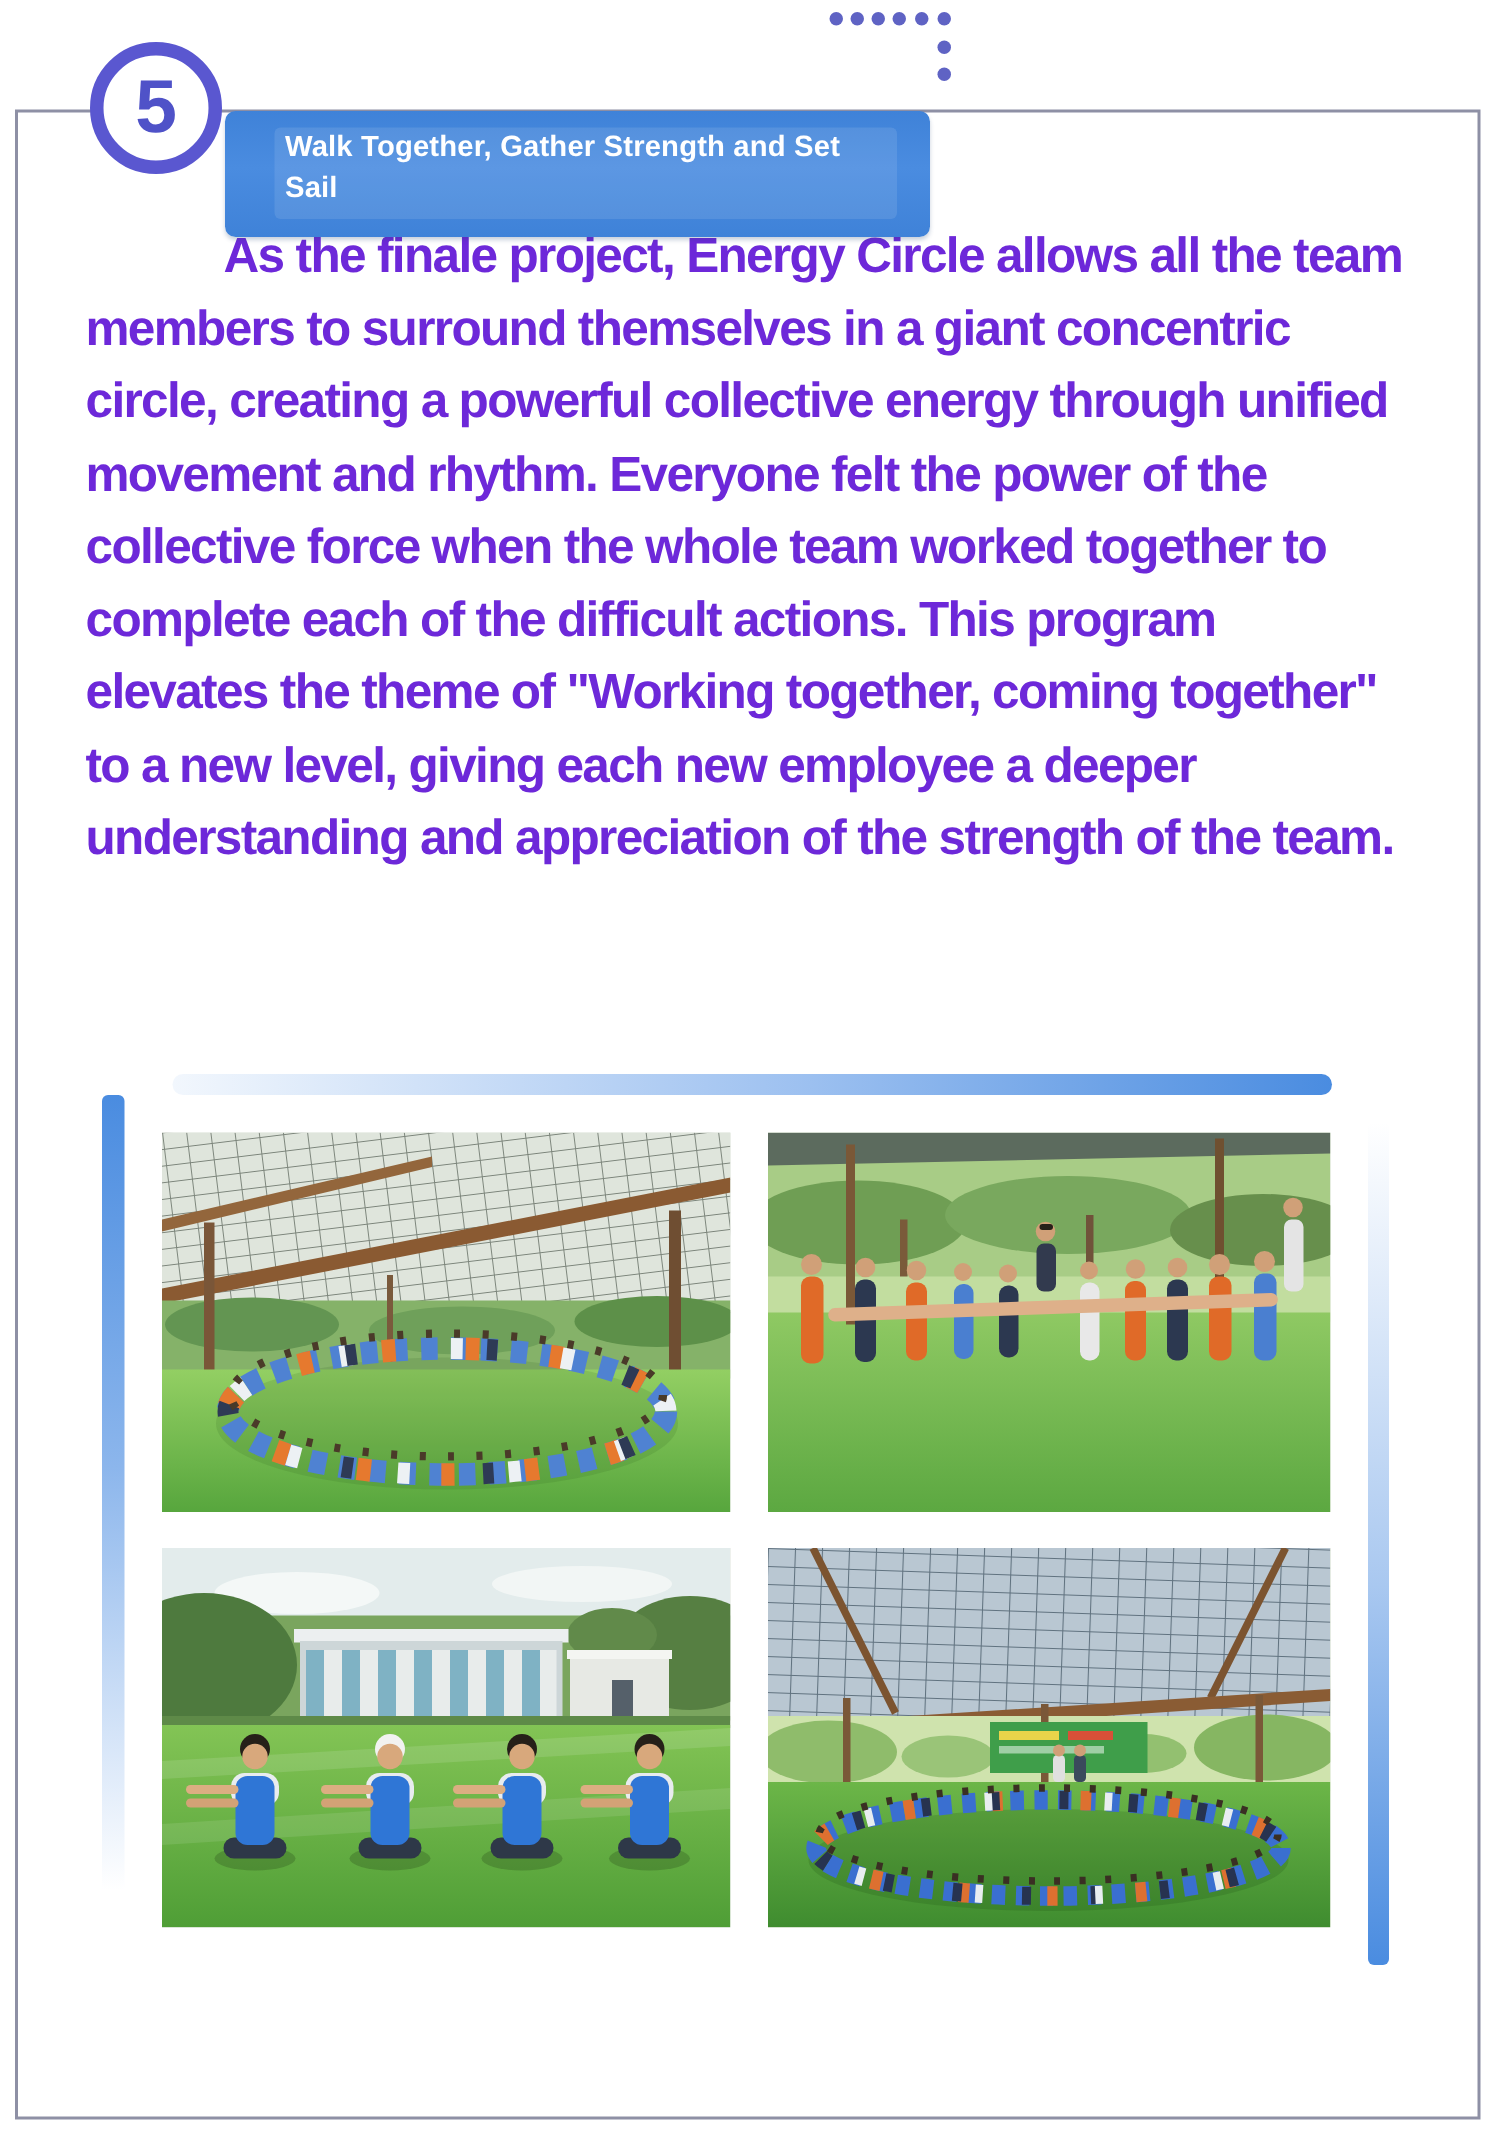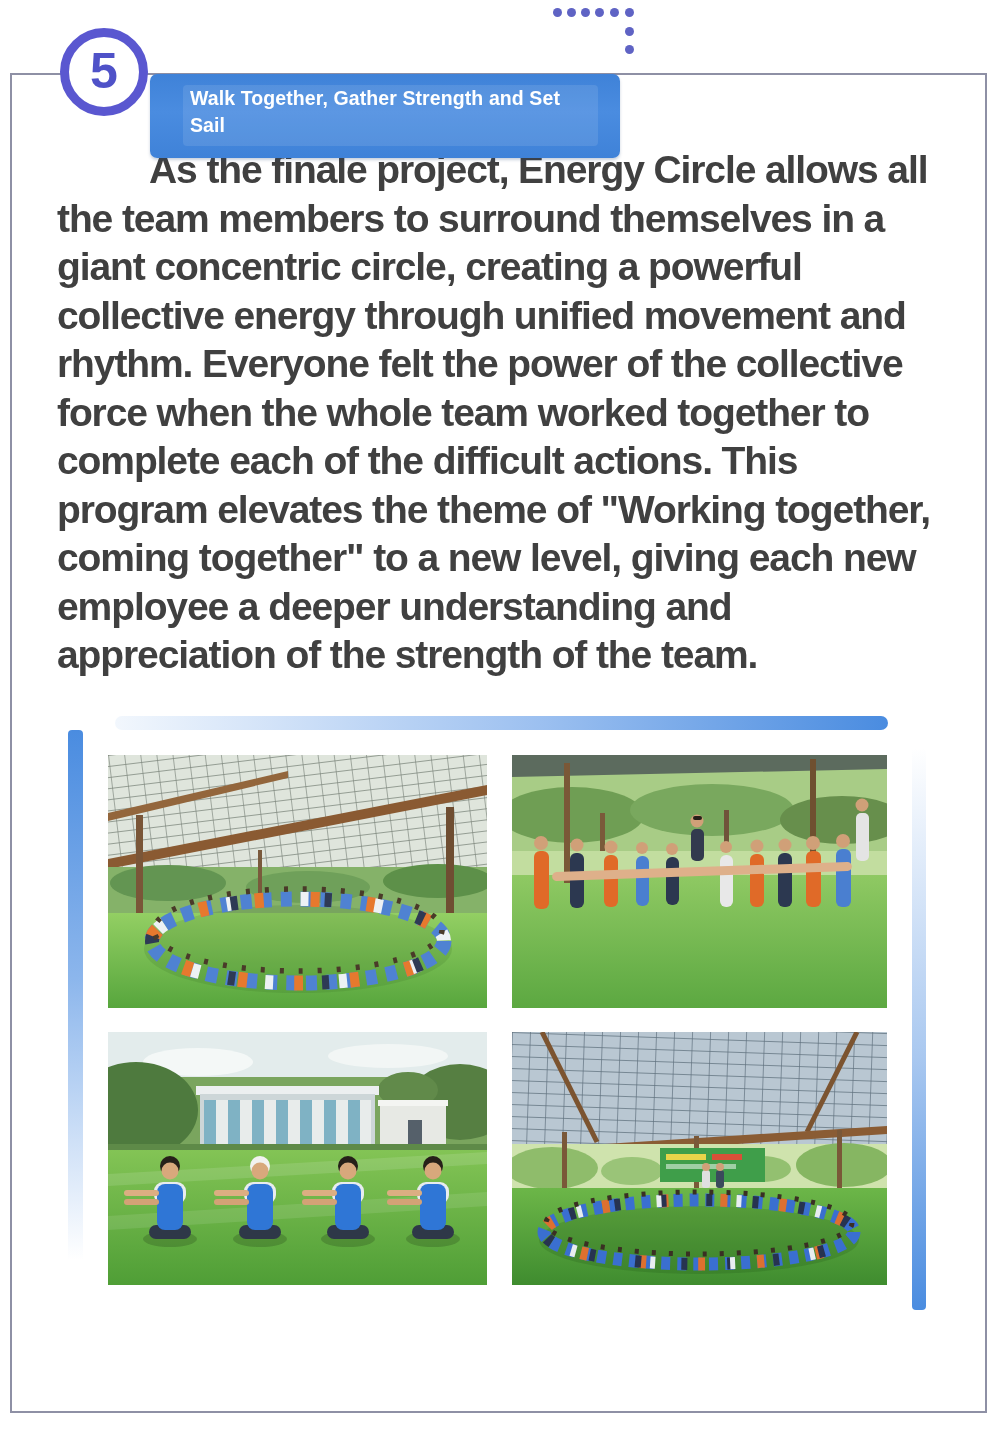--- a/index.html
+++ b/index.html
@@ -33,21 +33,21 @@
   }
   #banner .title{
     position:absolute;left:40px;top:11px;width:410px;
     color:#ffffff;font-size:19.5px;font-weight:bold;line-height:27px;letter-spacing:0.1px;
   }
   
   .dot{position:absolute;width:9px;height:9px;border-radius:50%;background:#5f63c4;}
   
   #para{
     position:absolute;left:57px;top:146px;width:878px;
-    color:#404040;font-size:39px;font-weight:bold;line-height:48.5px;
+    color:#6d28d9;font-size:33px;font-weight:bold;line-height:48.5px;
     letter-spacing:-1.1px;text-indent:92px;
   }
   
   #bar-top{
     position:absolute;left:115px;top:716px;width:773px;height:14px;border-radius:7px;
     background:linear-gradient(to right,#f2f7fd 0%,#9cc0f0 55%,#4a8ce0 100%);
   }
   #bar-left{
     position:absolute;left:68px;top:730px;width:15px;height:552px;border-radius:4px;
     background:linear-gradient(to bottom,#4a8ce0 0%,#8cb6ec 45%,rgba(255,255,255,0) 96%);

